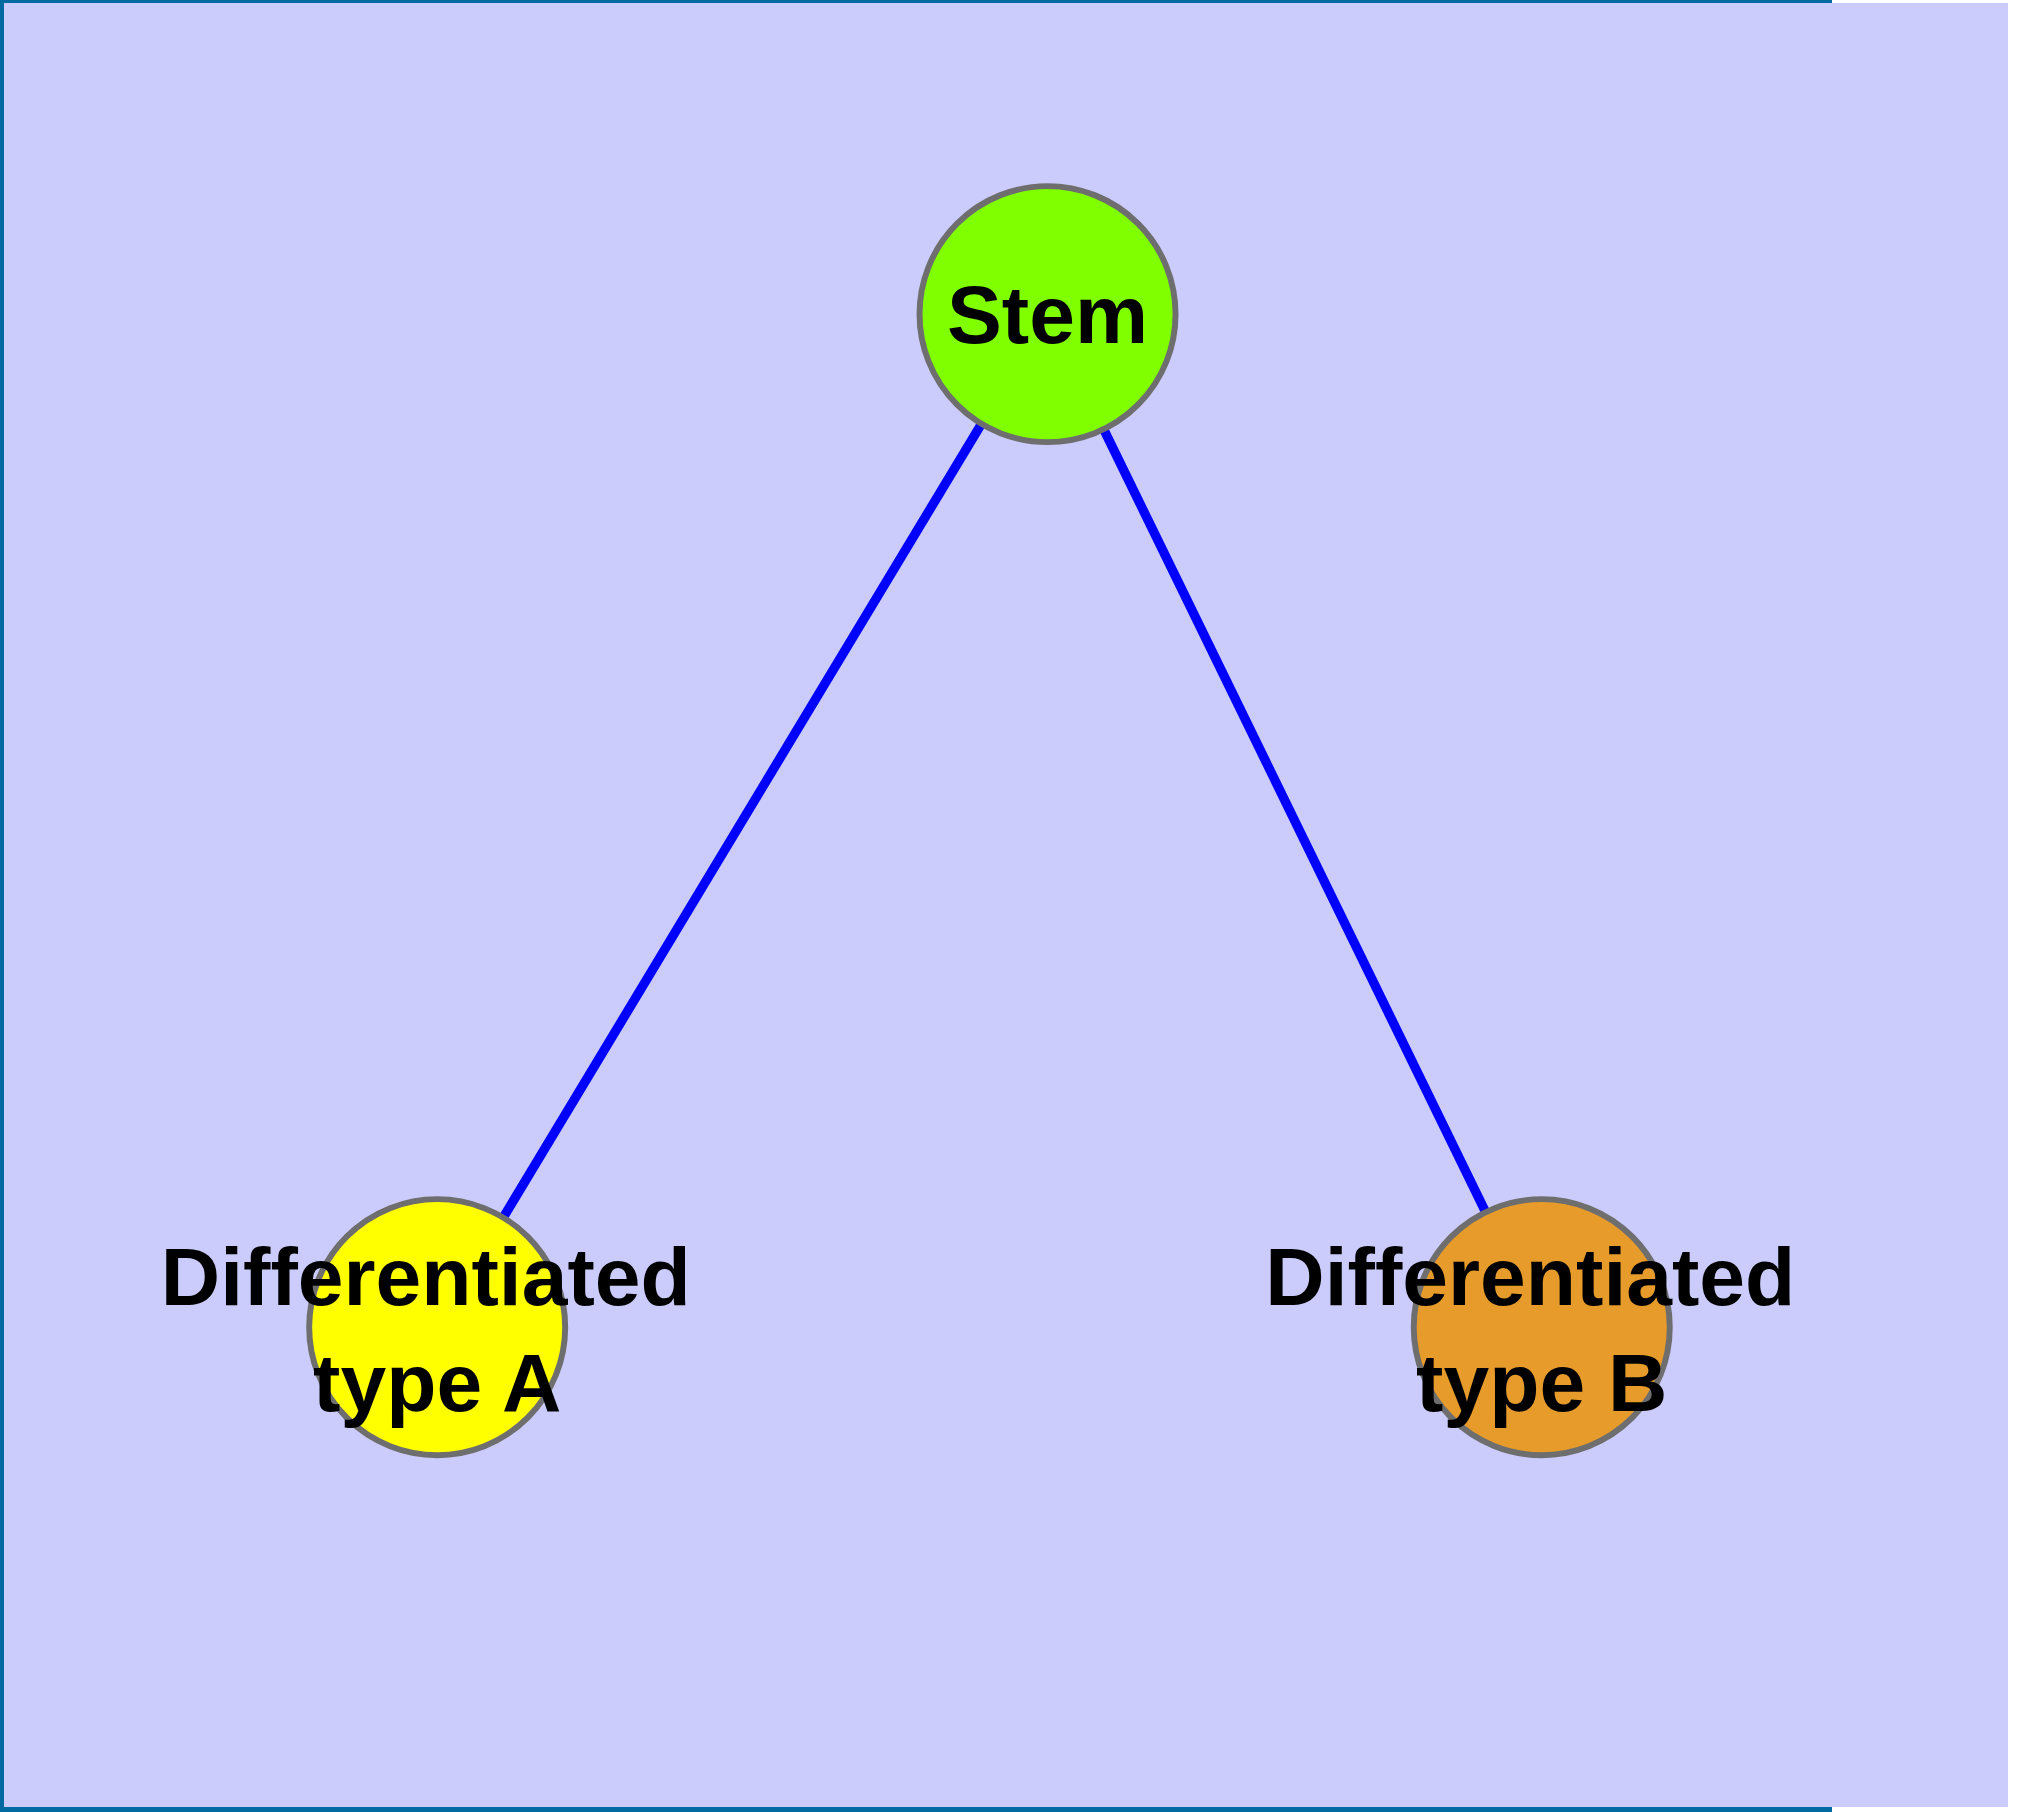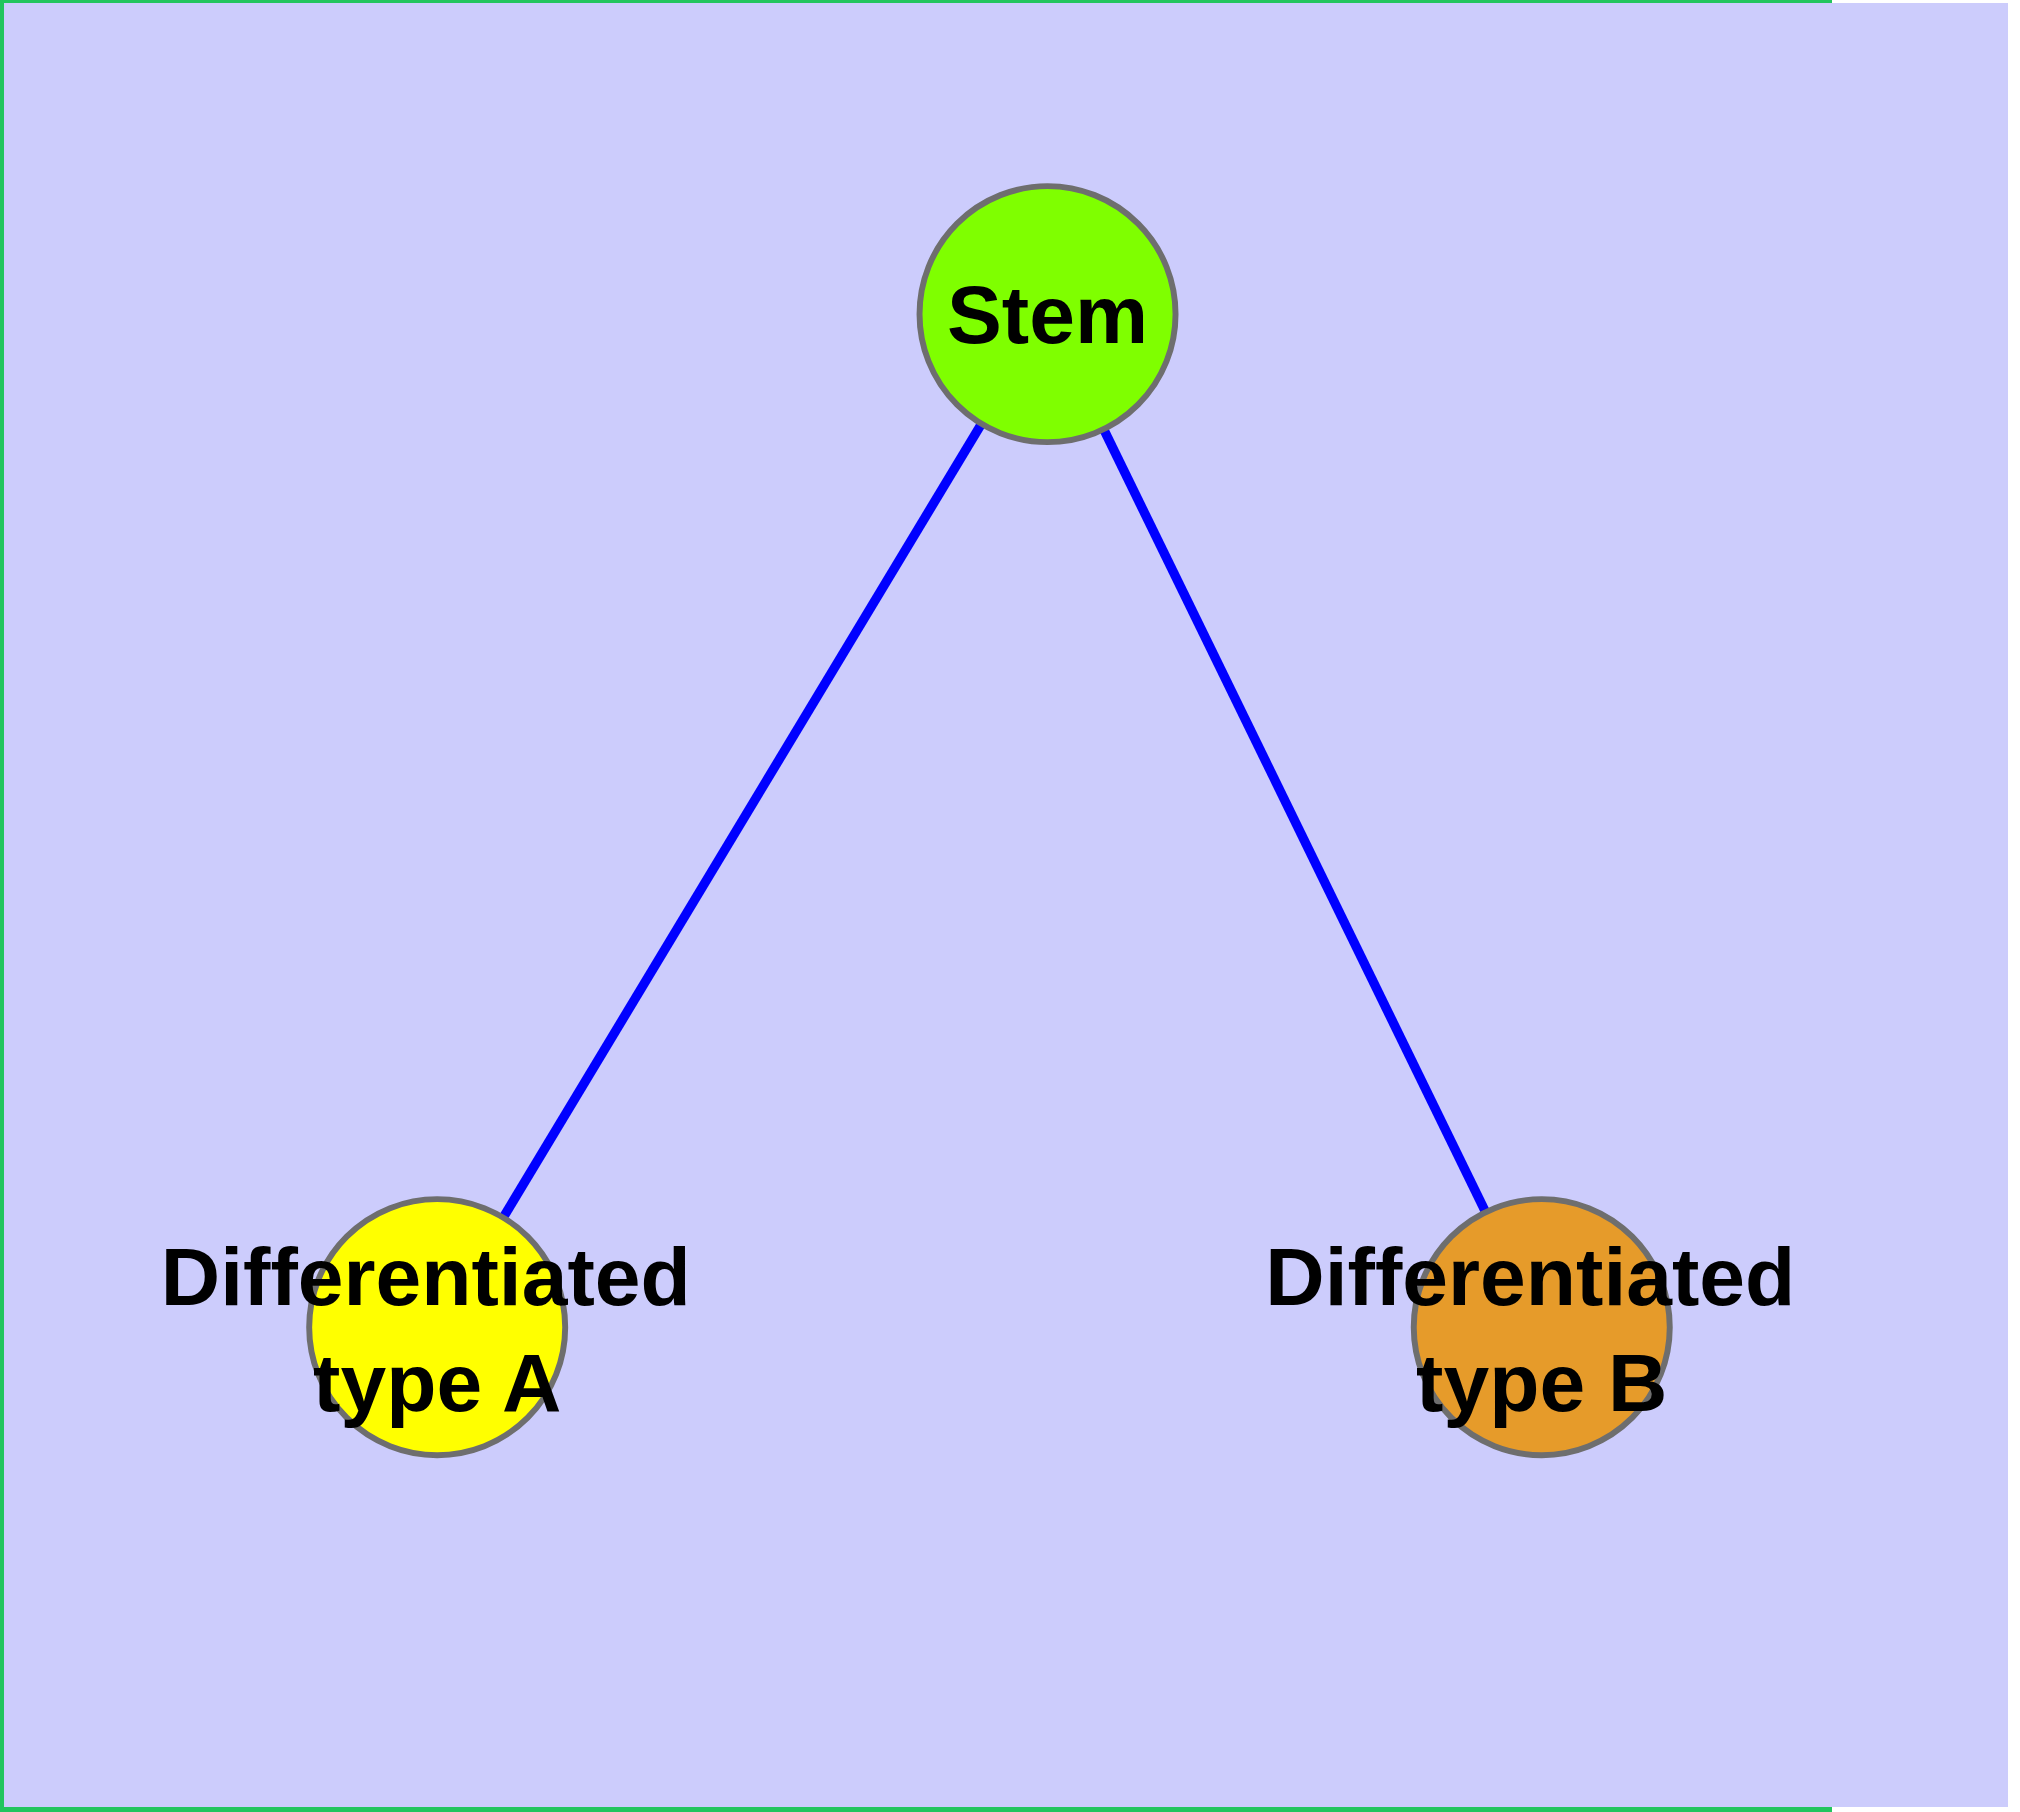--- a/index.html
+++ b/index.html
@@ -10,21 +10,21 @@
   body {
     width: 2021px;
     height: 1812px;
     overflow: hidden;
     font-family: "Liberation Sans", sans-serif;
   }
   #canvas {
     position: relative;
     width: 1832px;
     height: 1812px;
-    background: #22c55e;
+    background: #0369a1;
   }
   #plot-area {
     position: absolute;
     left: 4.2px;
     top: 3.4px;
     width: 2004px;
     height: 1804px;
     background: #ccccfc;
     overflow: hidden;
   }

